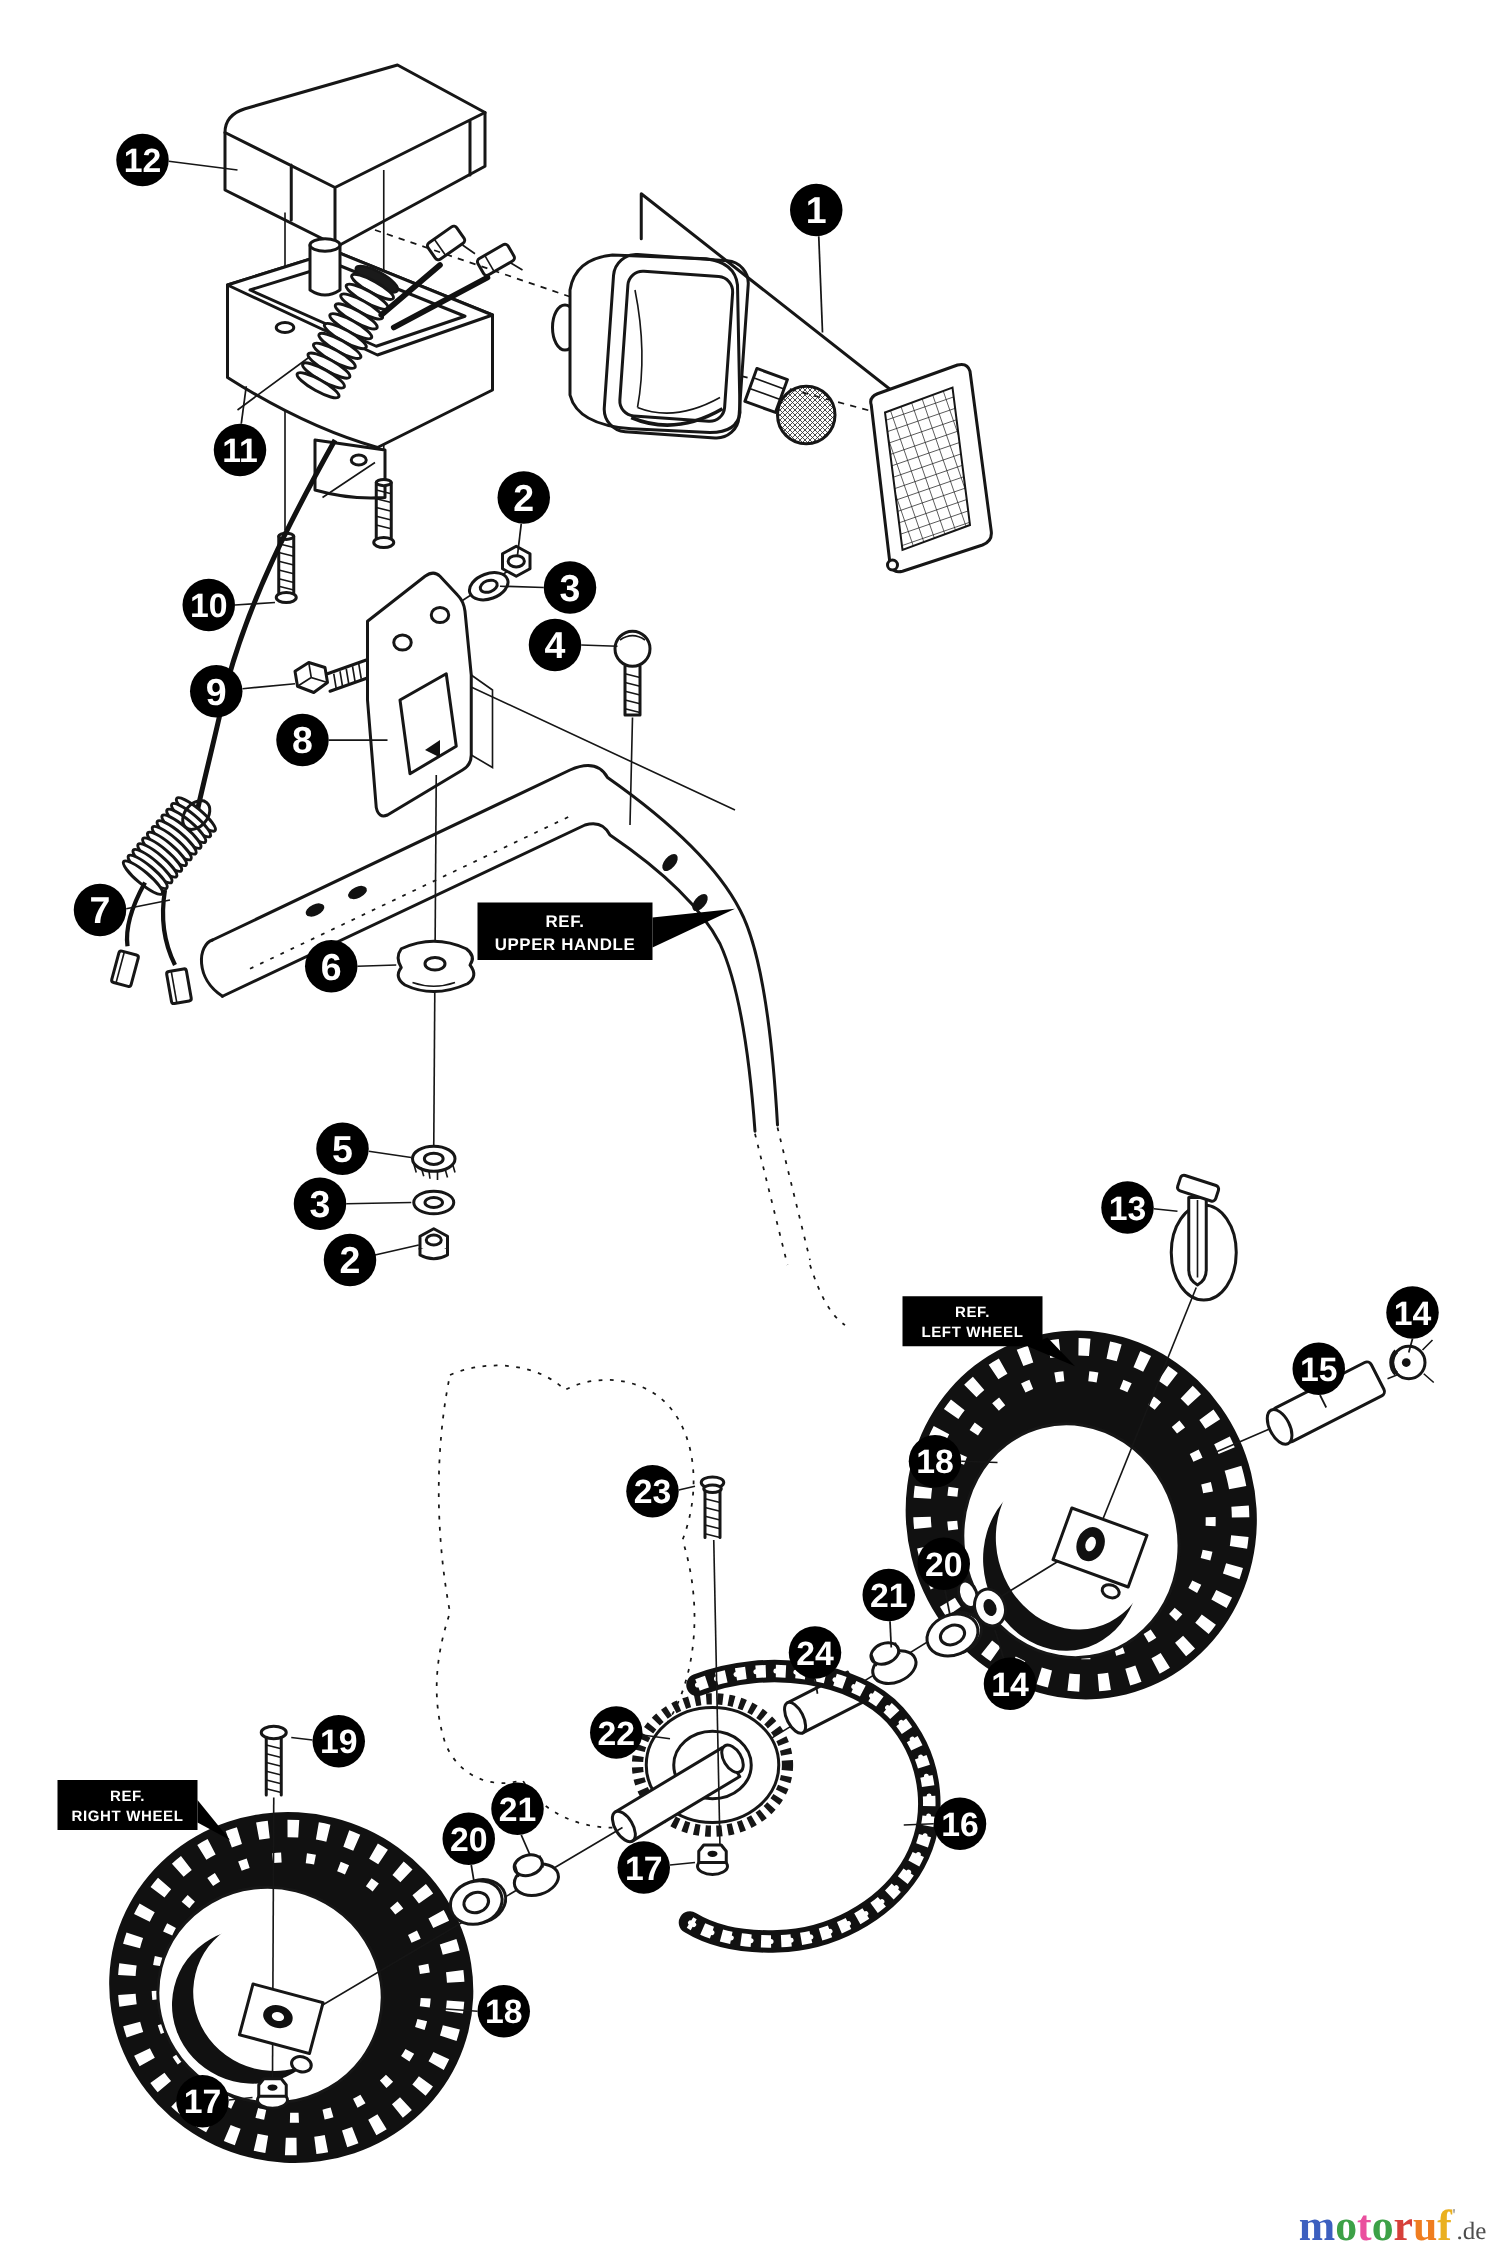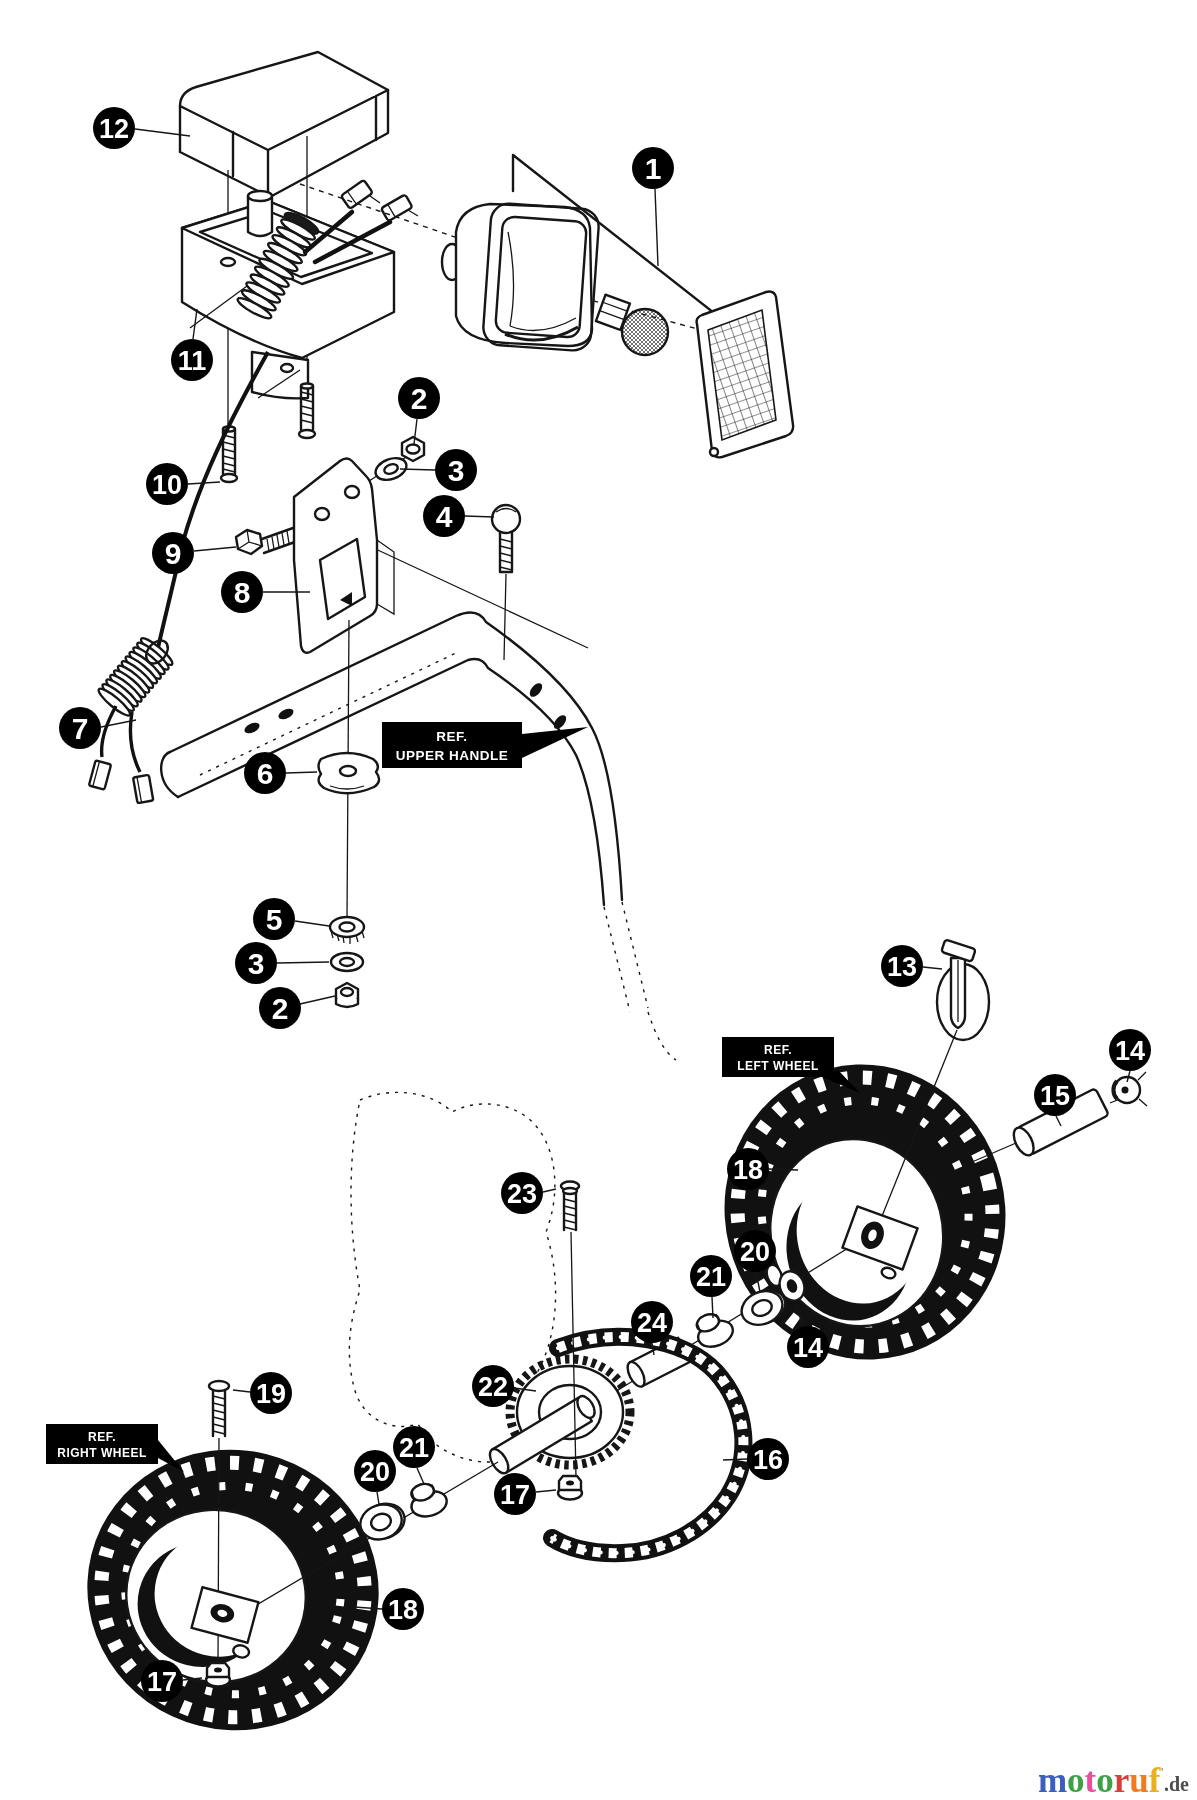--- a/index.html
+++ b/index.html
@@ -9,21 +9,21 @@
   svg text{font-family:"Liberation Sans",sans-serif;font-weight:bold;fill:#fff;text-anchor:middle;}
   .ln{stroke:#161616;fill:none;stroke-width:2.4;stroke-linecap:round;stroke-linejoin:round;}
   .lnf{stroke:#161616;fill:#ffffff;stroke-width:2.4;stroke-linecap:round;stroke-linejoin:round;}
   .thin{stroke:#161616;fill:none;stroke-width:1.3;}
   .dash{stroke:#161616;fill:none;stroke-width:1.4;stroke-dasharray:5 5;}
   .dot{stroke:#161616;fill:none;stroke-width:1.4;stroke-dasharray:3 6;}
   .blk{fill:#111;stroke:none;}
   #watermark{position:absolute;right:8px;bottom:2px;font-family:"Liberation Serif",serif;
              font-weight:bold;font-size:35px;line-height:1;letter-spacing:0;}
   #watermark span{display:inline-block;}
-  .wm-suffix{font-size:20px;font-weight:bold;transform:translateY(-1px);text-align:center;}
+  .wm-suffix{font-size:20px;font-weight:normal;transform:translateY(-1px);text-align:center;}
   .wm-tick{font-size:13px;vertical-align:16px;}
 </style>
 </head>
 <body>
 
 <div id="stage">
 <svg id="svg-root" width="1197" height="1800" viewBox="0 0 1197 1800" xmlns="http://www.w3.org/2000/svg">
   <defs>
     <pattern id="hatch" width="4" height="4" patternUnits="userSpaceOnUse">
       <path d="M0,0 L4,4 M0,4 L4,0" stroke="#333" stroke-width="0.7"></path>

